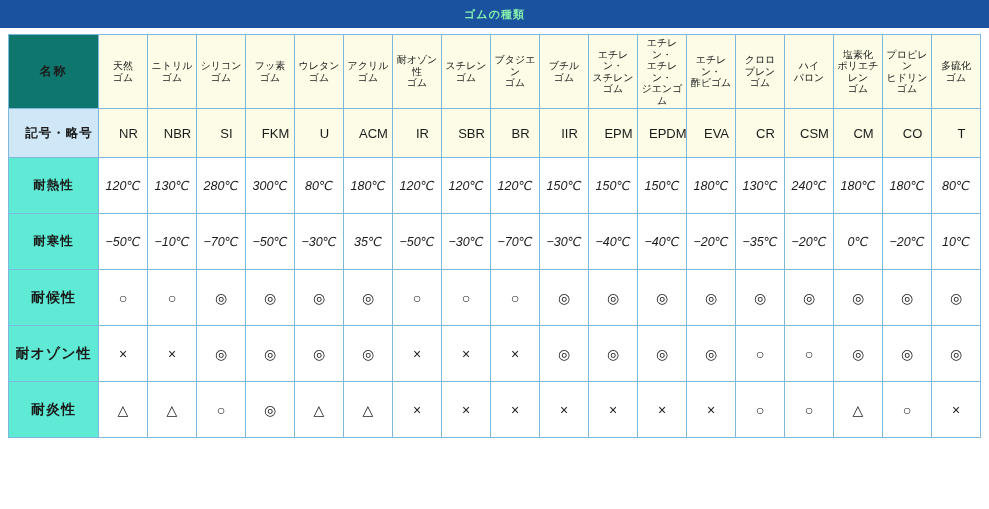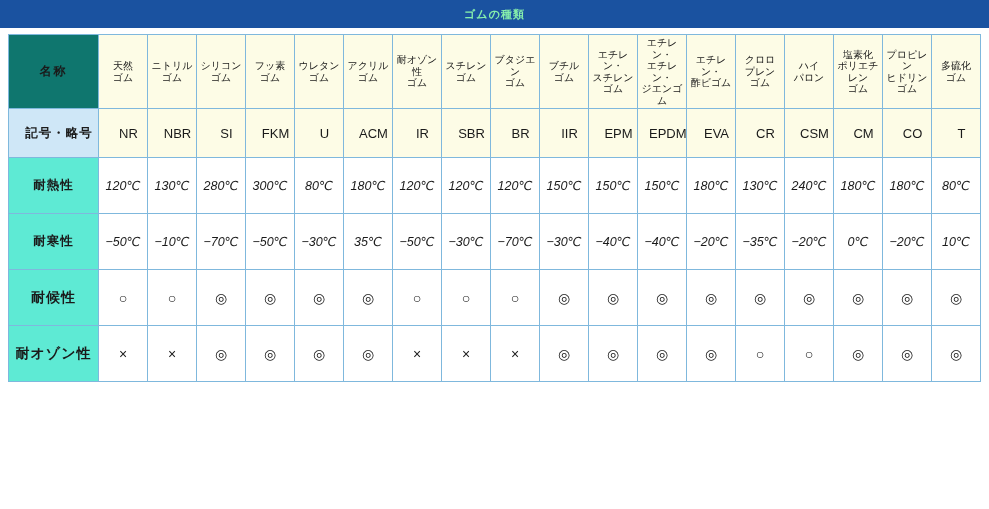--- a/index.html
+++ b/index.html
@@ -272,15 +272,36 @@
         <td>◎</td>
         <td>◎</td>
         <td>◎</td>
         <td>○</td>
         <td>○</td>
         <td>◎</td>
         <td>◎</td>
         <td>◎</td>
       </tr>
 
+      <tr class="data-row mark-row">
+        <td class="rowhead">耐炎性</td>
+        <td>△</td>
+        <td>△</td>
+        <td>○</td>
+        <td>◎</td>
+        <td>△</td>
+        <td>△</td>
+        <td>×</td>
+        <td>×</td>
+        <td>×</td>
+        <td>×</td>
+        <td>×</td>
+        <td>×</td>
+        <td>×</td>
+        <td>○</td>
+        <td>○</td>
+        <td>△</td>
+        <td>○</td>
+        <td>×</td>
+      </tr>
     </tbody>
   </table>
 </div>
 
 </body></html>

